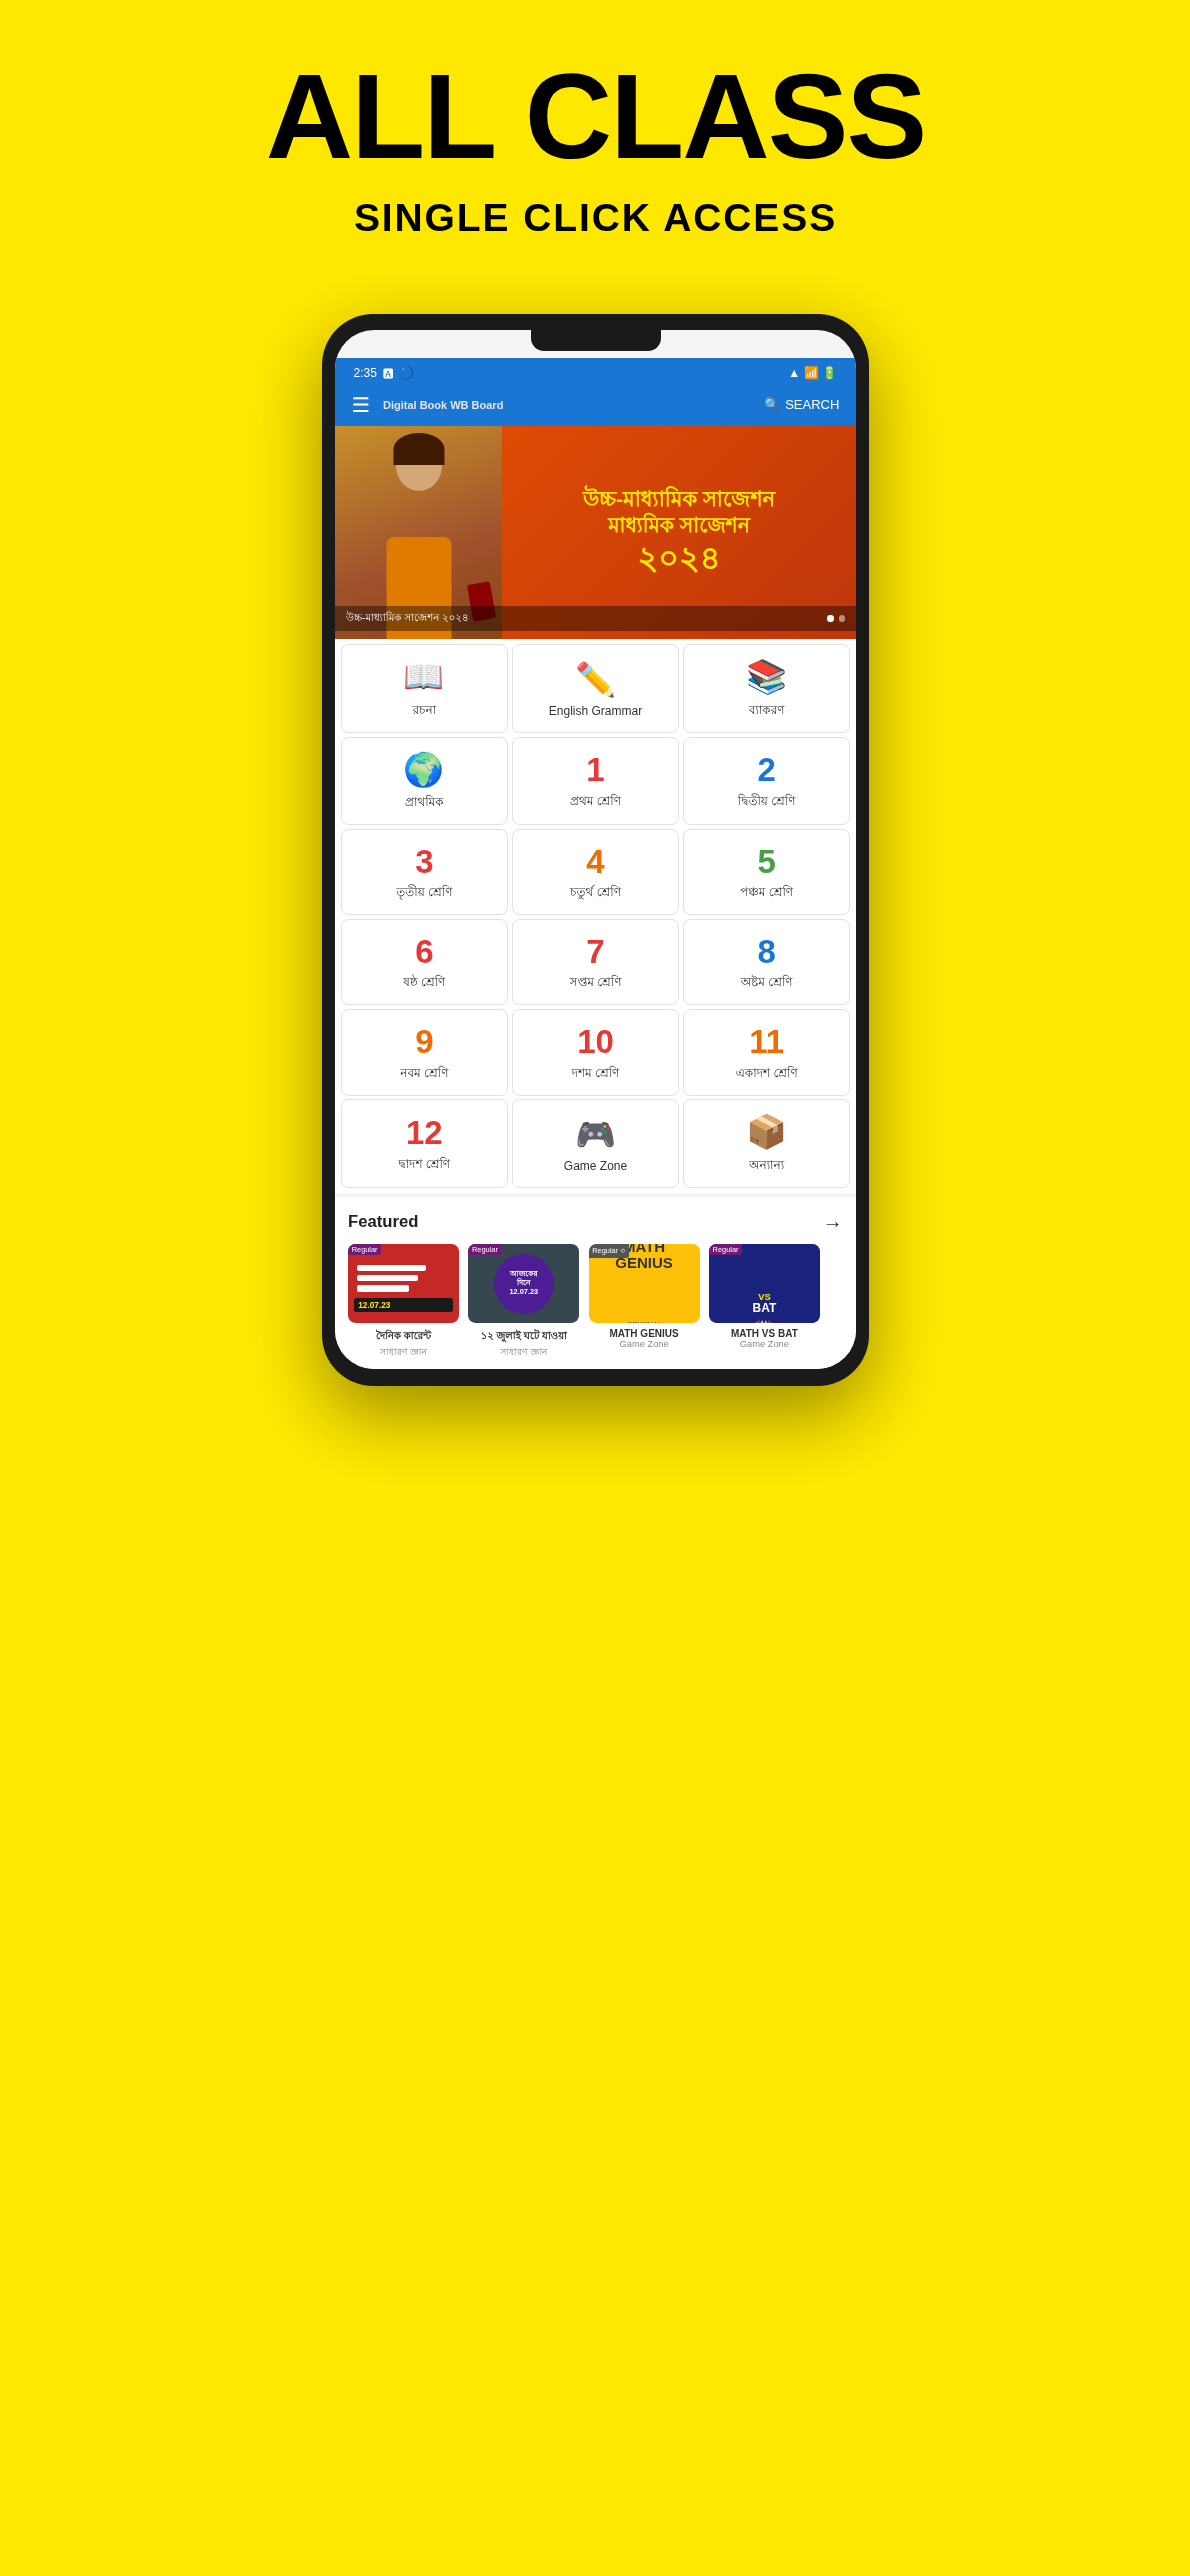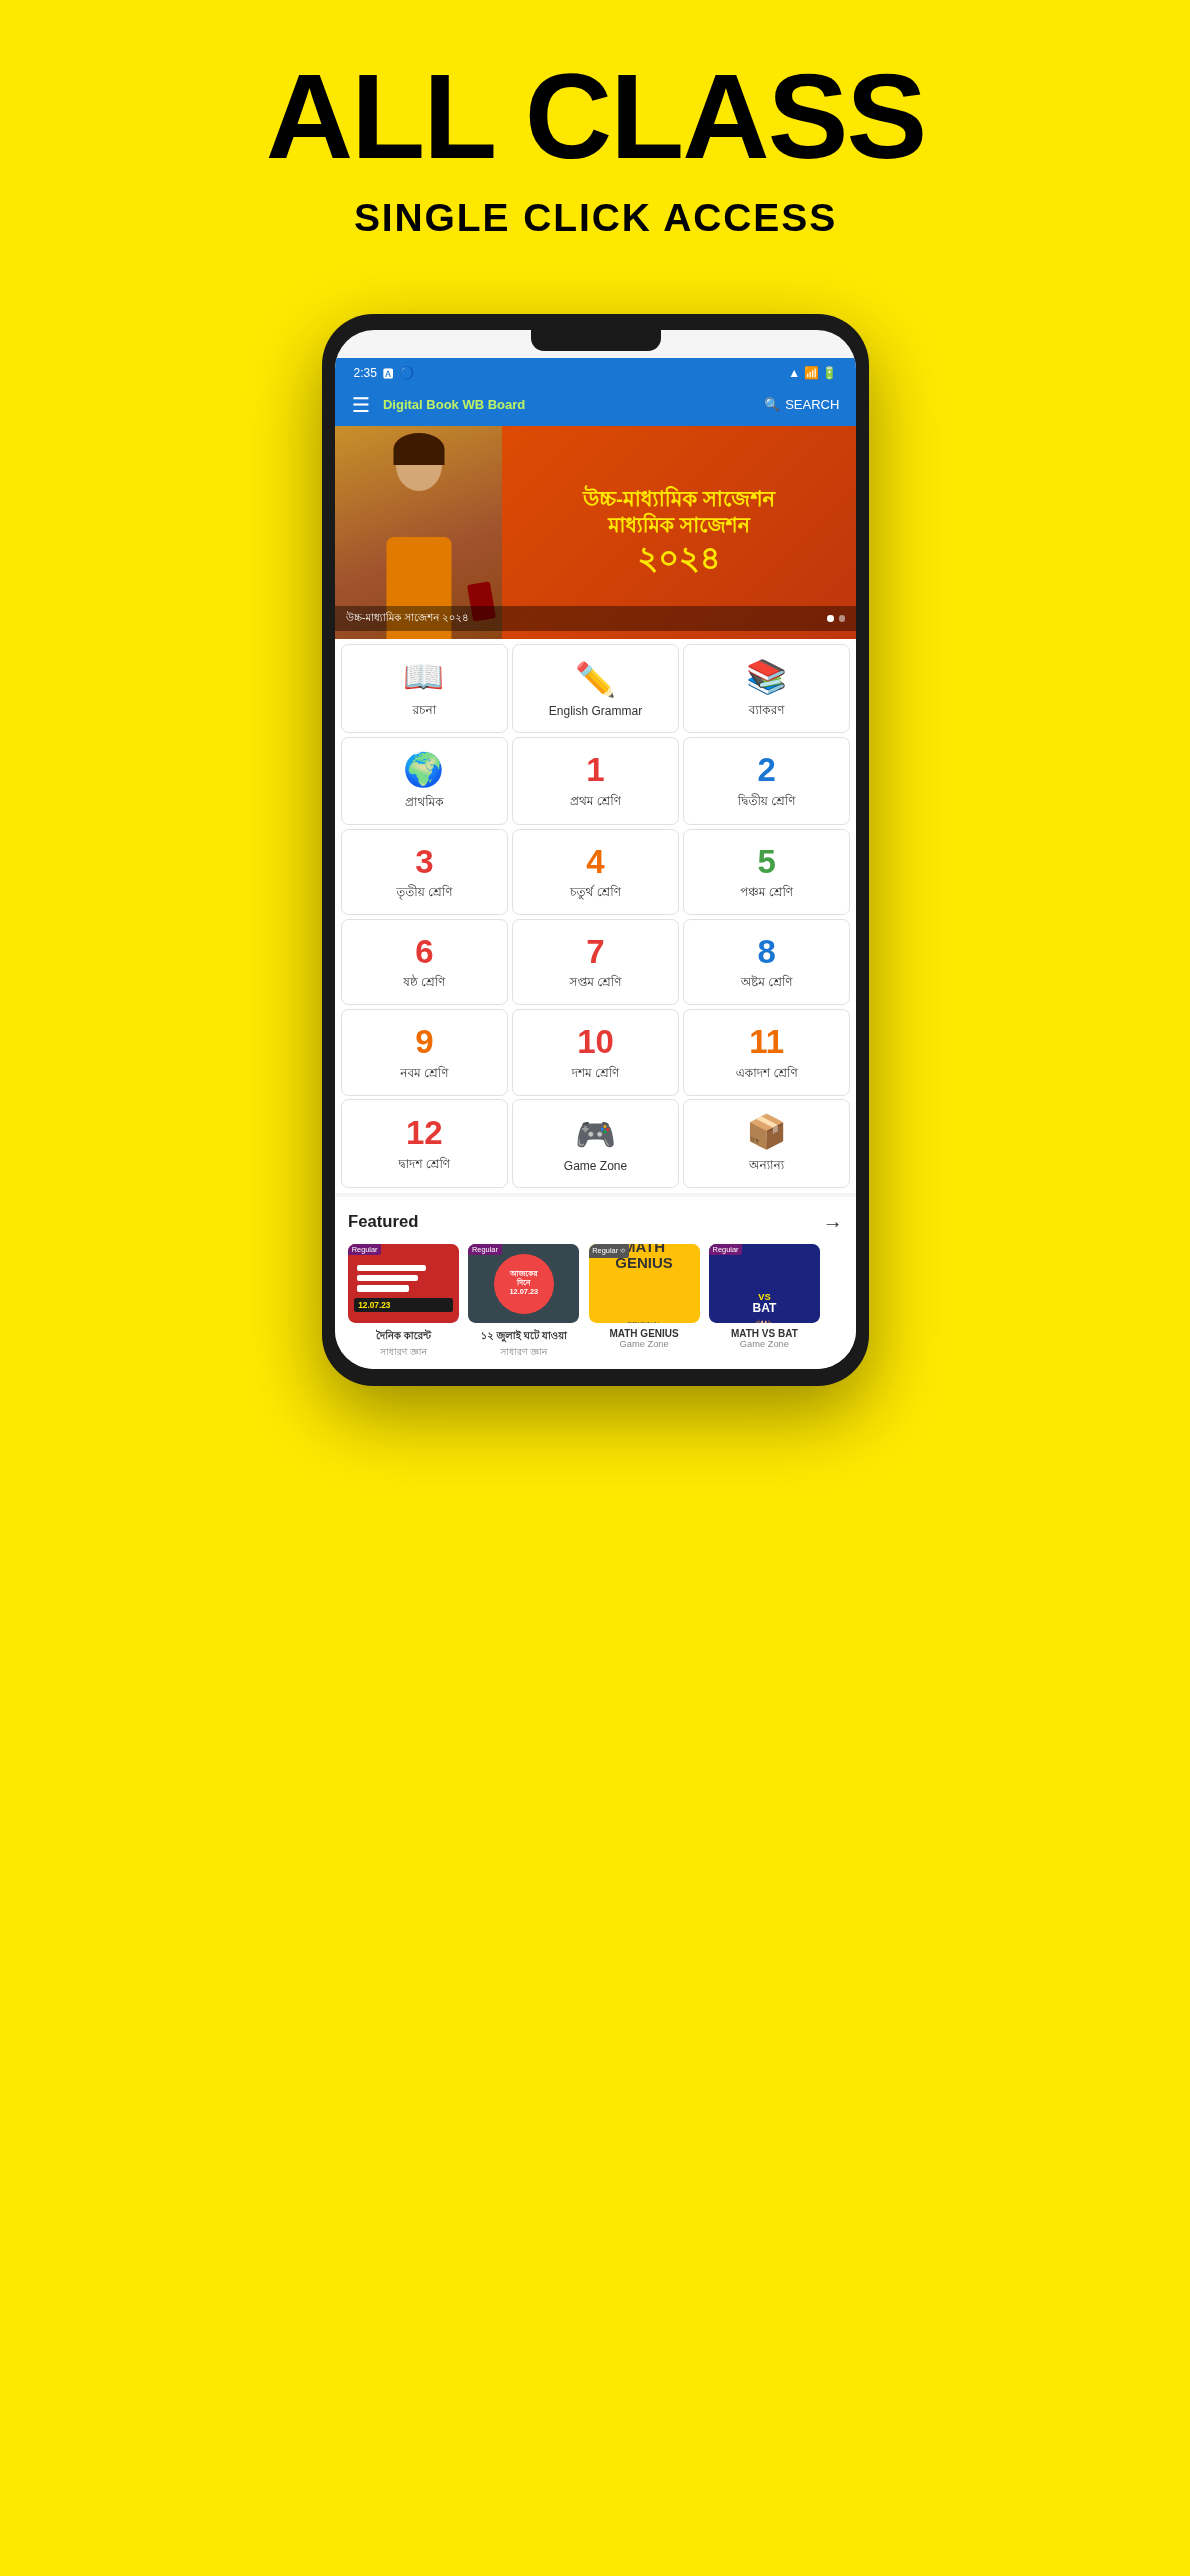--- a/index.html
+++ b/index.html
@@ -85,24 +85,24 @@
       color: white;
     }
 
     .app-bar .menu-icon {
       font-size: 20.4px;
       margin-right: 13px;
       cursor: pointer;
     }
 
     .app-bar .app-title {
-      font-size: 13px;
+      font-size: 11px;
       font-weight: 600;
       flex: 1;
-      color: #bef264;
+      color: #e5e5e5;
     }
 
     .app-bar .search-btn {
       display: flex;
       align-items: center;
       gap: 4.6px;
       font-size: 13px;
       color: white;
     }
 
@@ -315,21 +315,21 @@
     
     .card-july {
       background: #37474f;
       display: flex;
       justify-content: center;
       align-items: center;
       position: relative;
     }
 
     .card-july-inner {
-      background: #ef4444;
+      background: #4c1d95;
       border-radius: 50%;
       width: 60px;
       height: 60px;
       display: flex;
       align-items: center;
       justify-content: center;
       font-size: 7.4px;
       color: white;
       text-align: center;
       line-height: 1.2;

